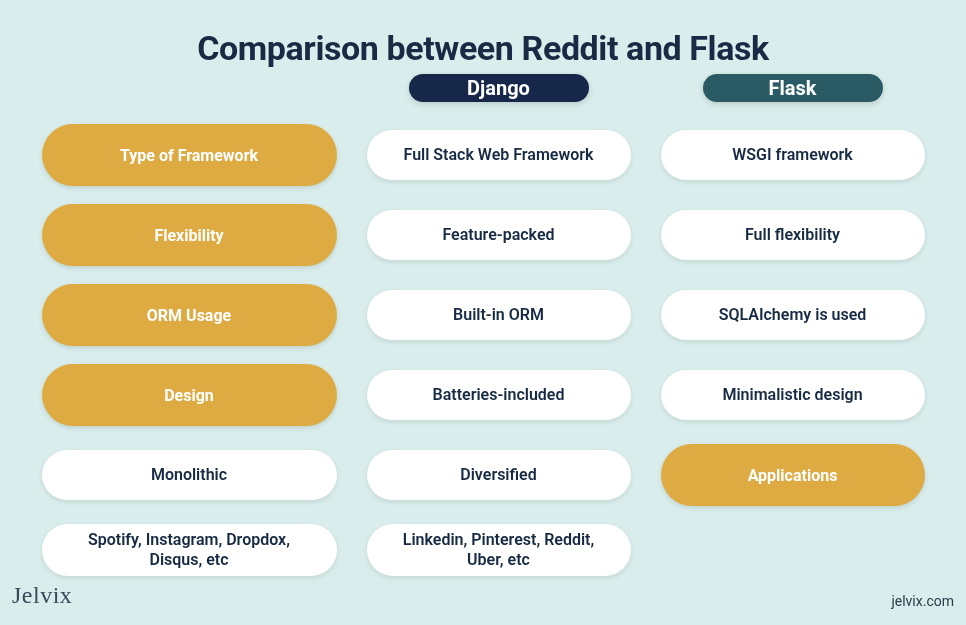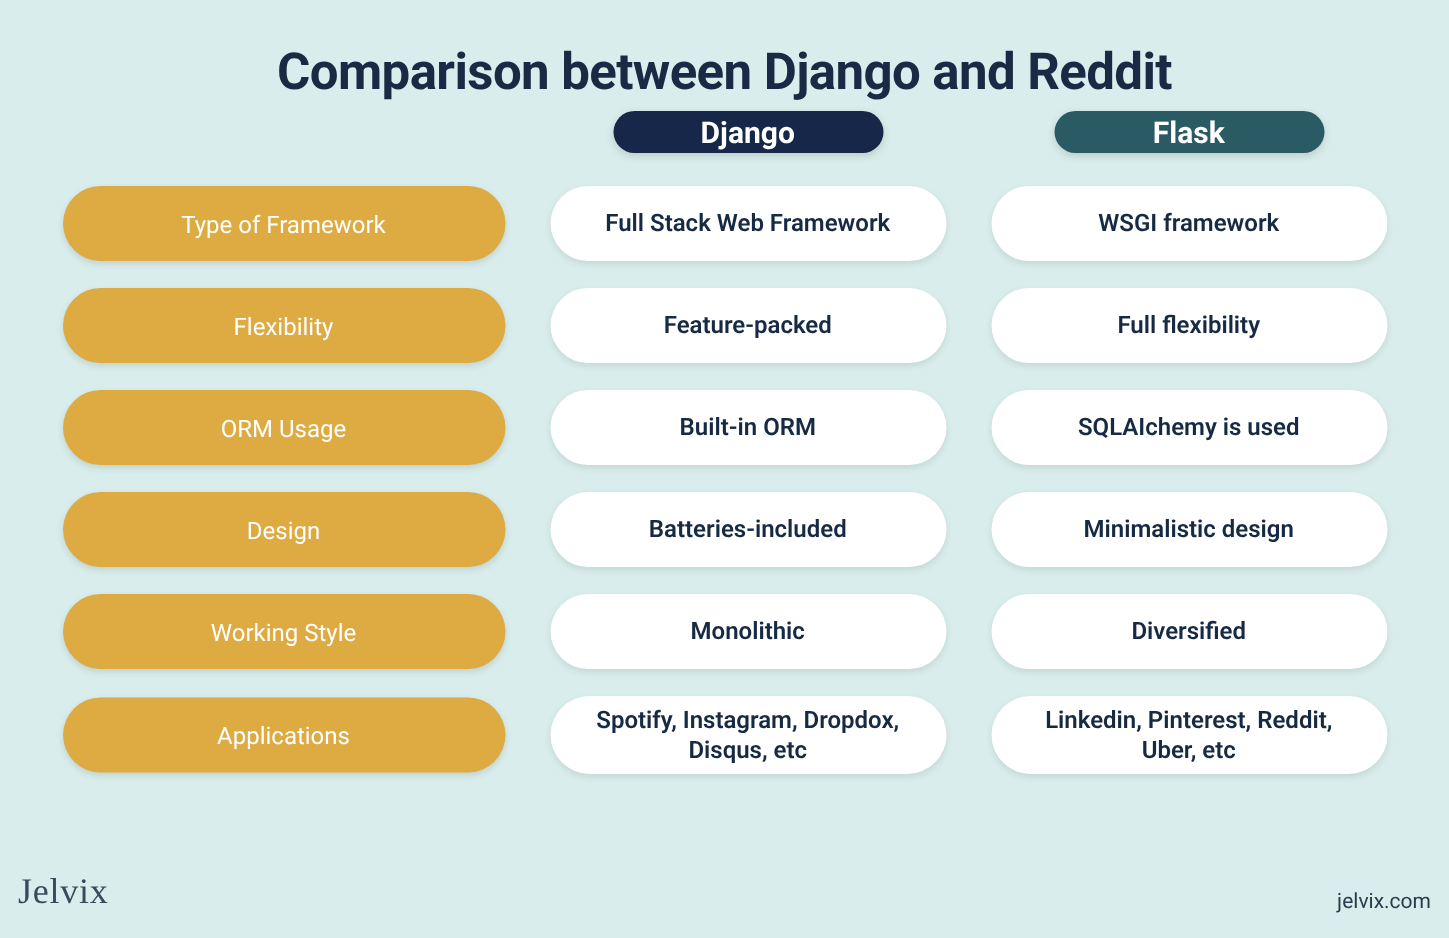--- a/index.html
+++ b/index.html
@@ -42,22 +42,22 @@
       margin: 0 auto;
       box-shadow: 0 2px 6px rgba(0,0,0,0.15);
     }
     .col-header.django { background: #16274a; }
     .col-header.flask  { background: #2a5b64; text-align: right; }
     .pill {
       background: #deaa42;
       border-radius: 999px;
       color: #fff;
       font-size: 16px;
-      font-weight: 400;
-      height: 50px;
+      font-weight: 700;
+      height: 62px;
       display: flex;
       align-items: center;
       justify-content: center;
       box-shadow: 0 2px 5px rgba(0,0,0,0.12);
       text-align: center;
       padding: 12px 18px;
     }
     .value {
       background: #fff;
       border-radius: 999px;
@@ -89,21 +89,21 @@
       font-size: 24px;
       color: #384a5b;
       letter-spacing: 0.5px;
     }
     .spacer { visibility: hidden; }
     .header-row { margin-bottom: 4px; }
   </style>
 </head>
 <body>
 
-<h1 class="title">Comparison between Django and Reddit</h1>
+<h1 class="title">Comparison between Reddit and Flask</h1>
 
 <div class="grid">
 
   <div class="spacer"></div>
   <div class="col-header django header-row">Django</div>
   <div class="col-header flask header-row">Flask</div>
 
   <div class="pill">Type of Framework</div>
   <div class="value">Full Stack Web Framework</div>
   <div class="value">WSGI framework</div>
@@ -113,21 +113,20 @@
   <div class="value">Full flexibility</div>
 
   <div class="pill">ORM Usage</div>
   <div class="value">Built-in ORM</div>
   <div class="value">SQLAIchemy is used</div>
 
   <div class="pill">Design</div>
   <div class="value">Batteries-included</div>
   <div class="value">Minimalistic design</div>
 
-  <div class="pill">Working Style</div>
   <div class="value">Monolithic</div>
   <div class="value">Diversified</div>
 
   <div class="pill">Applications</div>
   <div class="value">Spotify, Instagram, Dropdox, Disqus, etc</div>
   <div class="value">Linkedin, Pinterest, Reddit, Uber, etc</div>
 
 </div>
 
 <div class="footer">

